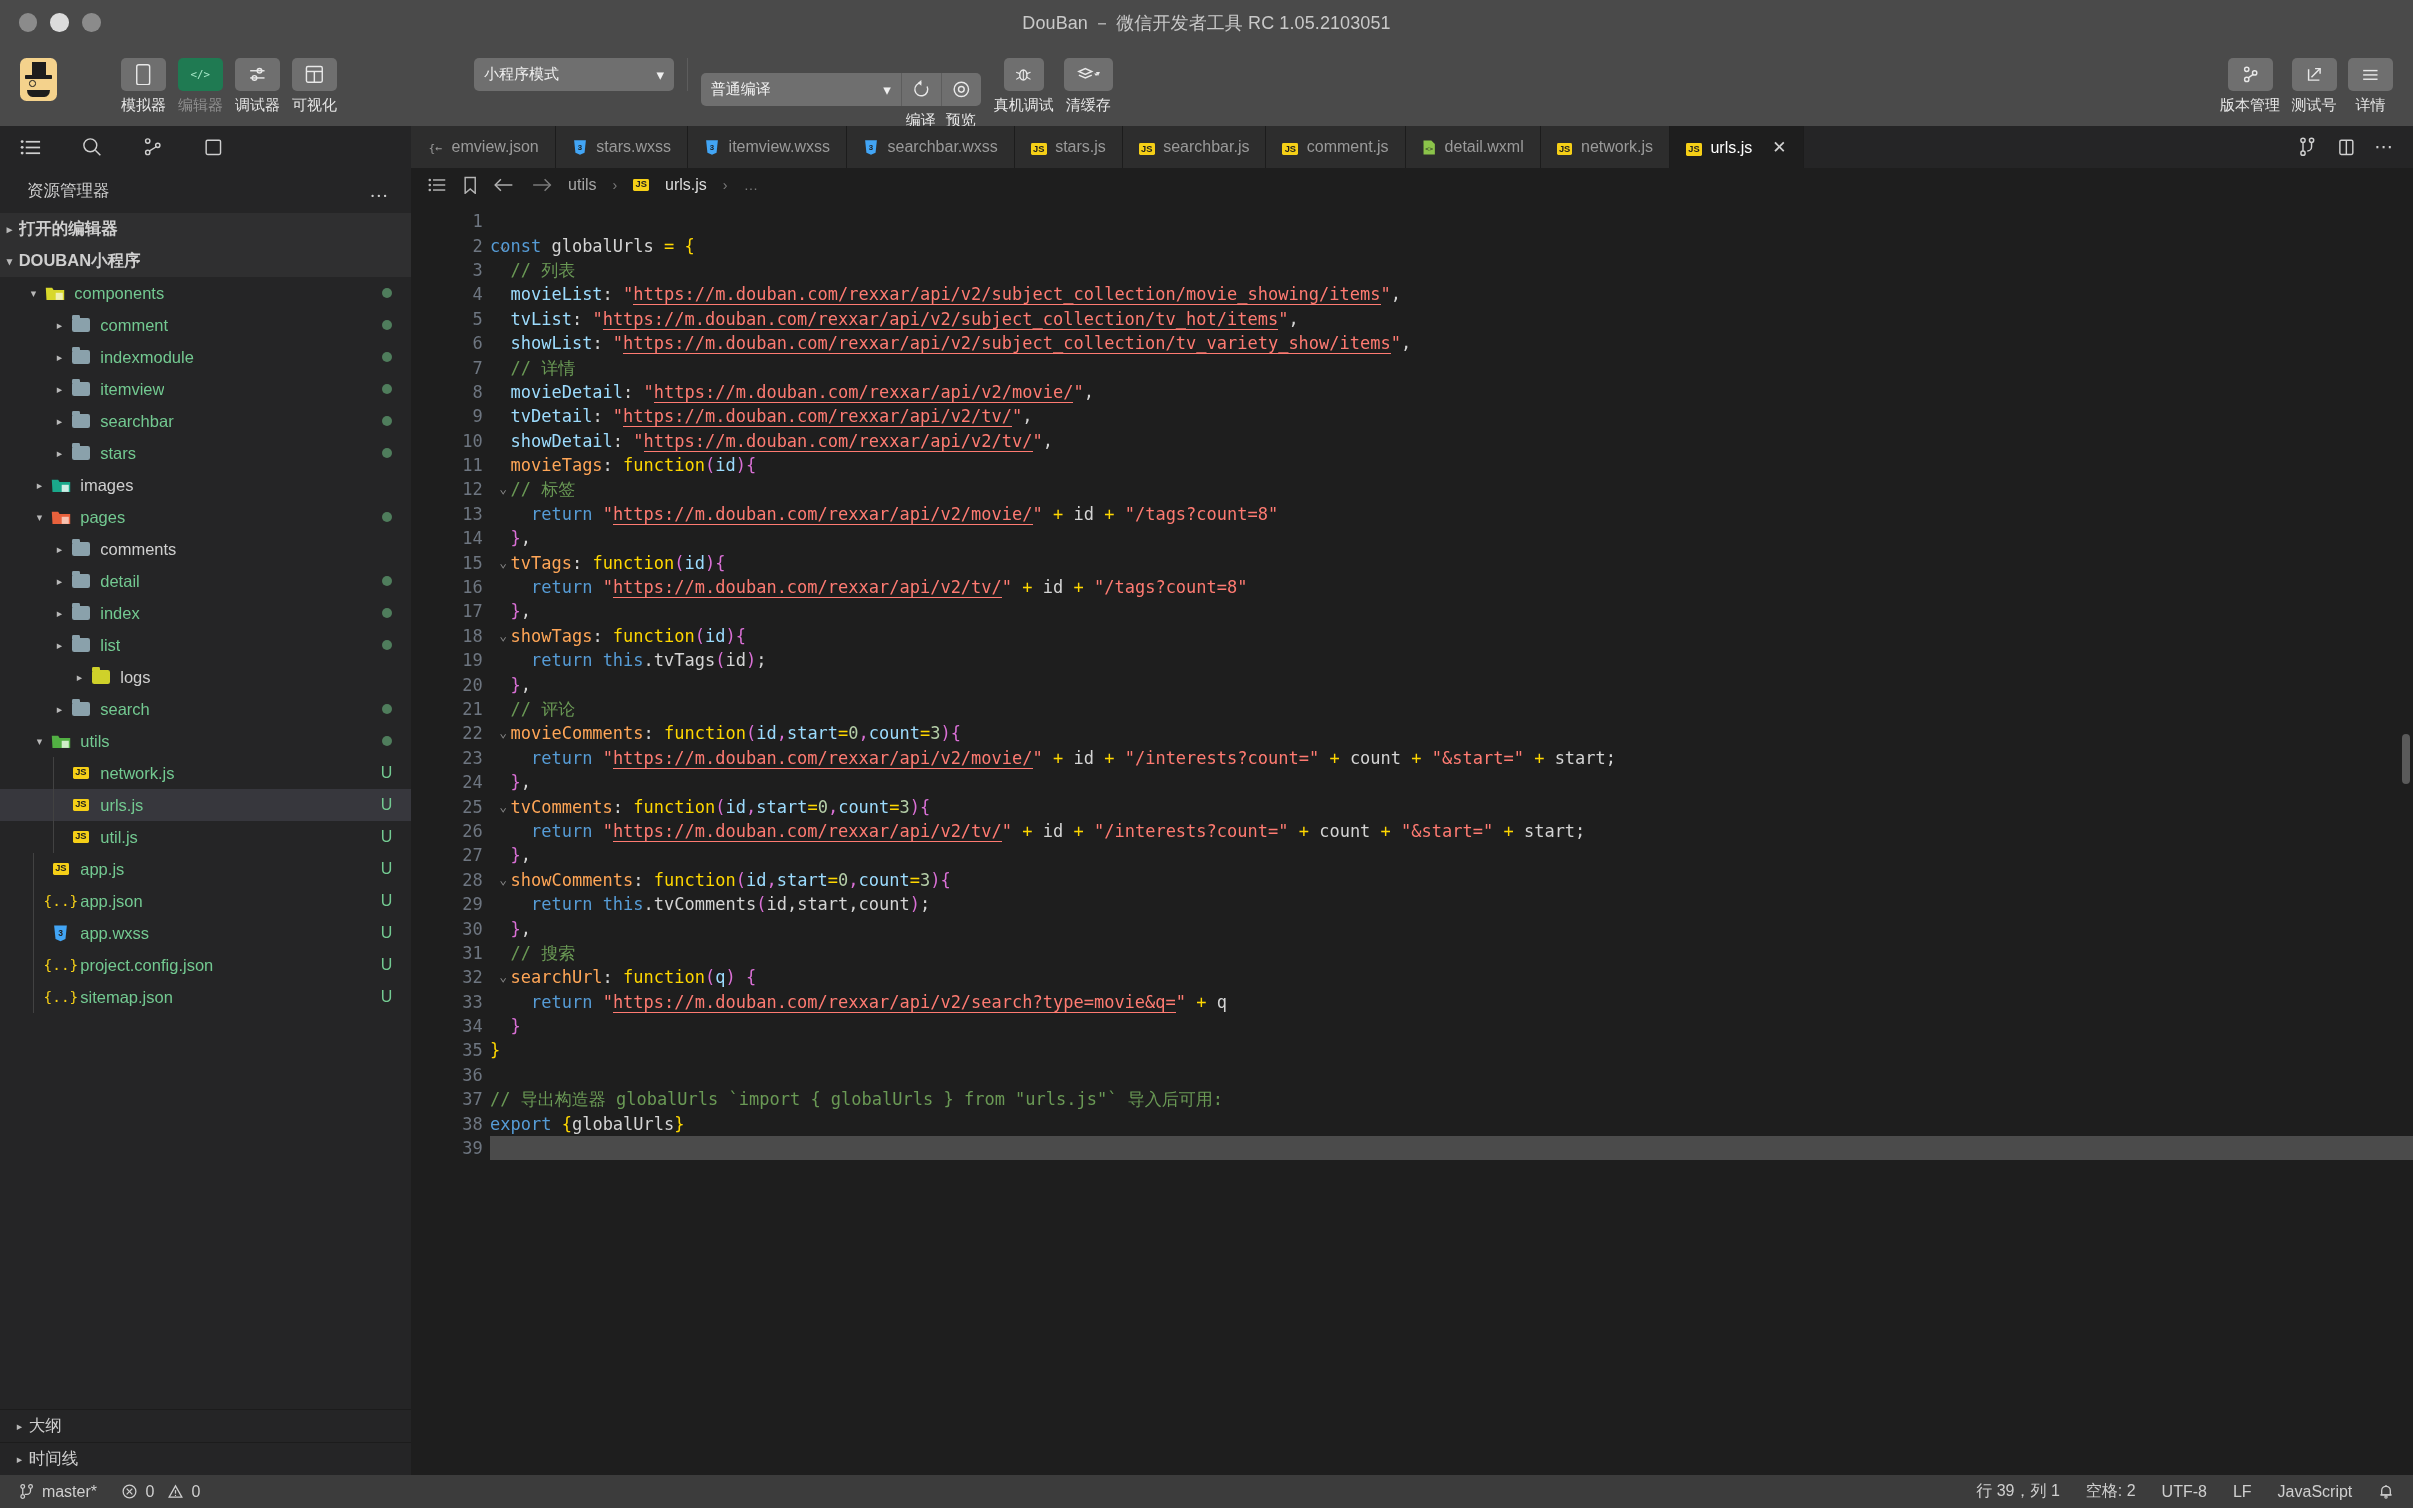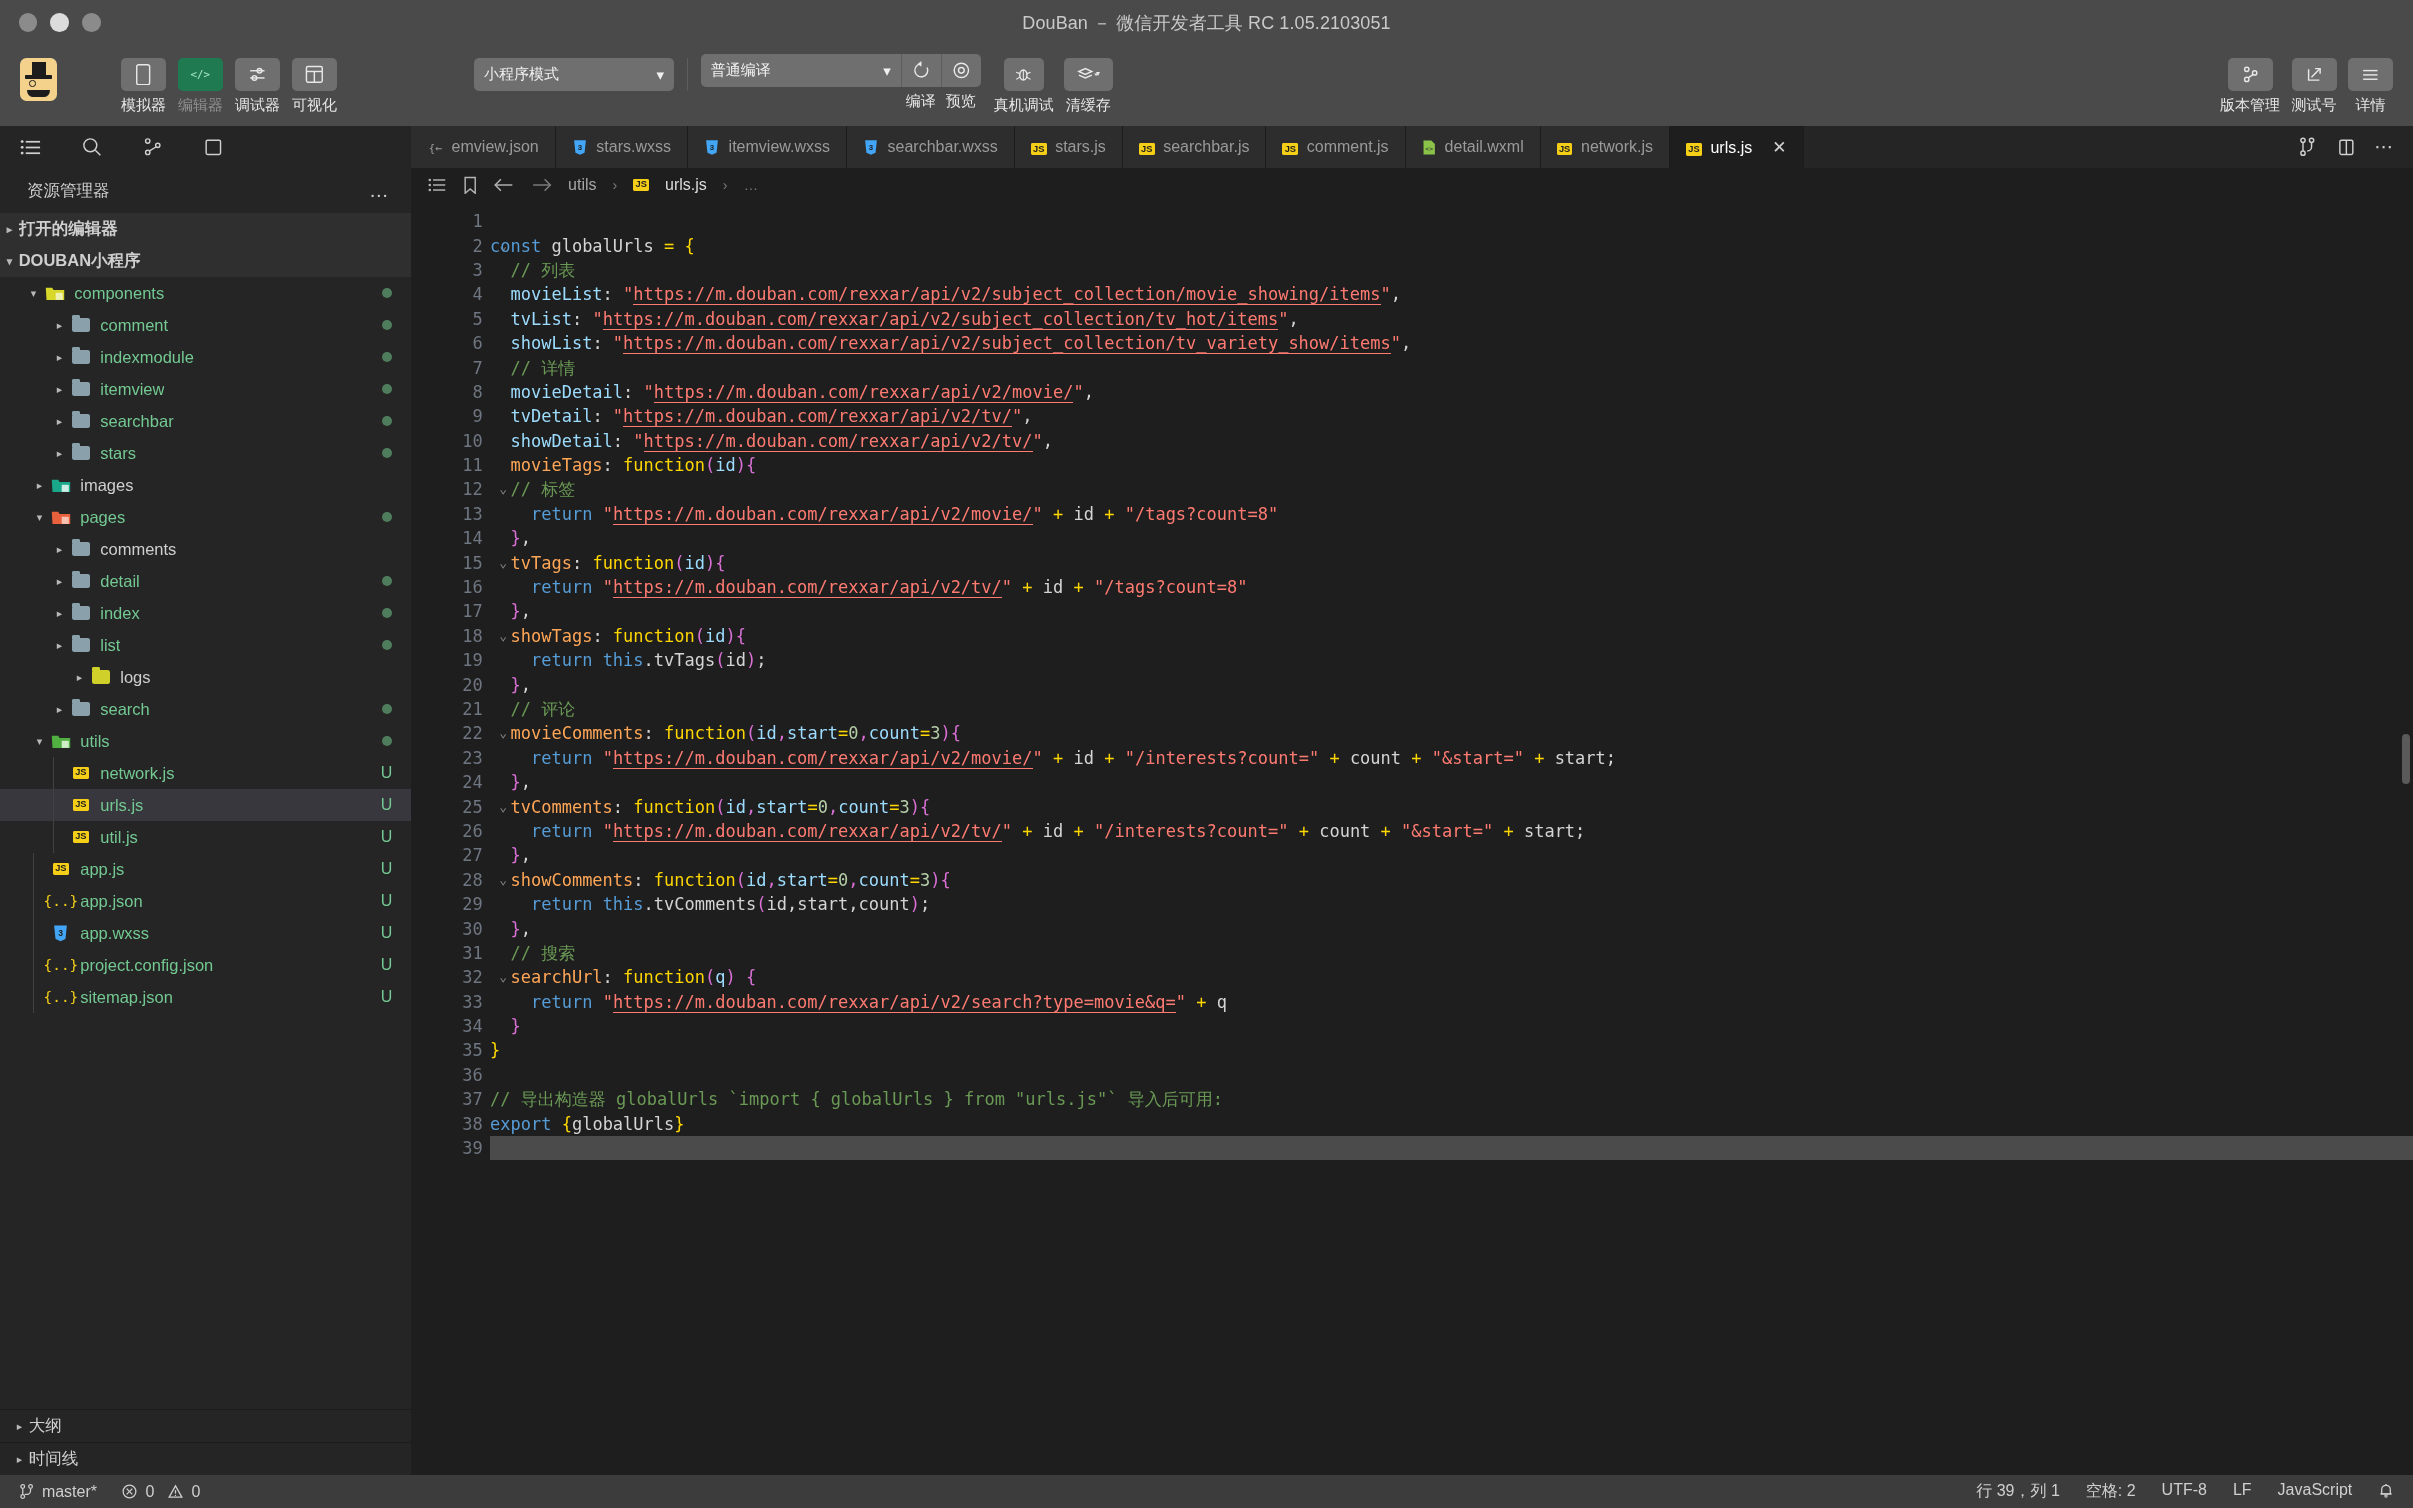--- a/index.html
+++ b/index.html
@@ -51,21 +51,21 @@
   .tool-label { font-size: 15px; color: #e6e6e6; margin-top: 5px; white-space: nowrap; }
   .tool-label.dim { color: #8f8f8f; }
 
   .center-group { display: flex; align-items: flex-start; margin-left: 136px; }
   .select-box {
     height: 33px; min-width: 200px; background: #6f6f6f; border-radius: 5px; margin-top: 13px;
     display: flex; align-items: center; justify-content: space-between;
     padding: 0 10px; font-size: 15px; color: #f0f0f0;
   }
   .sep-v { width: 0.7px; height: 33px; background: #5d5d5d; margin: 13px 13px 0 13px; }
-  .compile-cluster { display: flex; margin-top: 9px; }
+  .compile-cluster { display: flex; margin-top: 28px; }
   .cc-btn {
     height: 33px; background: #6f6f6f; display: flex; align-items: center; justify-content: center;
     position: relative;
   }
   .cc-btn.first { border-radius: 5px 0 0 5px; min-width: 200px; justify-content: space-between; padding: 0 10px; font-size: 15px; color:#f0f0f0;}
   .cc-btn.mid { width: 40px; border-left: 0.7px solid #5d5d5d; }
   .cc-btn.last { width: 40px; border-left: 0.7px solid #5d5d5d; border-radius: 0 5px 5px 0; }
   .labeled { display:flex; flex-direction: column; align-items:center;}
   .under-label { font-size: 15px; color:#e6e6e6; margin-top: 5px; white-space: nowrap;}
   .gap-btn { width:40px; height:33px; background:#6f6f6f; border-radius:5px; margin-top:13px;
@@ -164,21 +164,21 @@
   .t-var   { color:#d4d4d4; }
   .t-num   { color:#b5cea8; }
   .t-ident { color:#9cdcfe; }
 
   .v-scroll { position:absolute; right: 2.9px; top: 532px; width: 8.6px; height: 50px; background:#5a5a5a; border-radius:4.3px;}
 
   
   .statusbar { height: 33px; background: #3c3c3c; display:flex; align-items:center;
      font-size: 16px; color:#cfcfcf; flex:0 0 33px; padding: 0 18.7px; }
   .sb-item { display:flex; align-items:center; gap: 7.2px; margin-right: 24.4px; white-space: nowrap;}
-  .sb-right { margin-left:auto; display:flex; align-items:flex-start; }
+  .sb-right { margin-left:auto; display:flex; align-items:center; }
   .sb-right .sb-item { margin-right: 0; margin-left: 26px; }
   svg { display:block; }
 </style>
 </head>
 <body>
 
 <div class="app">
 
   <div class="titlebar">
     <div class="traffic">

